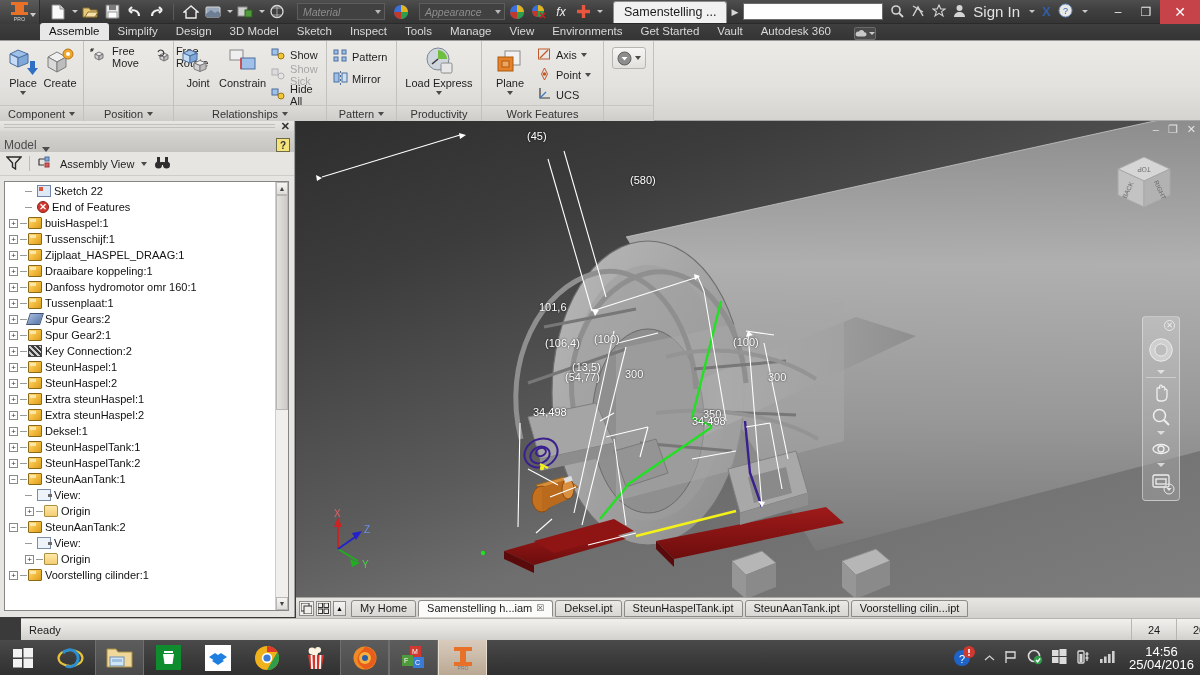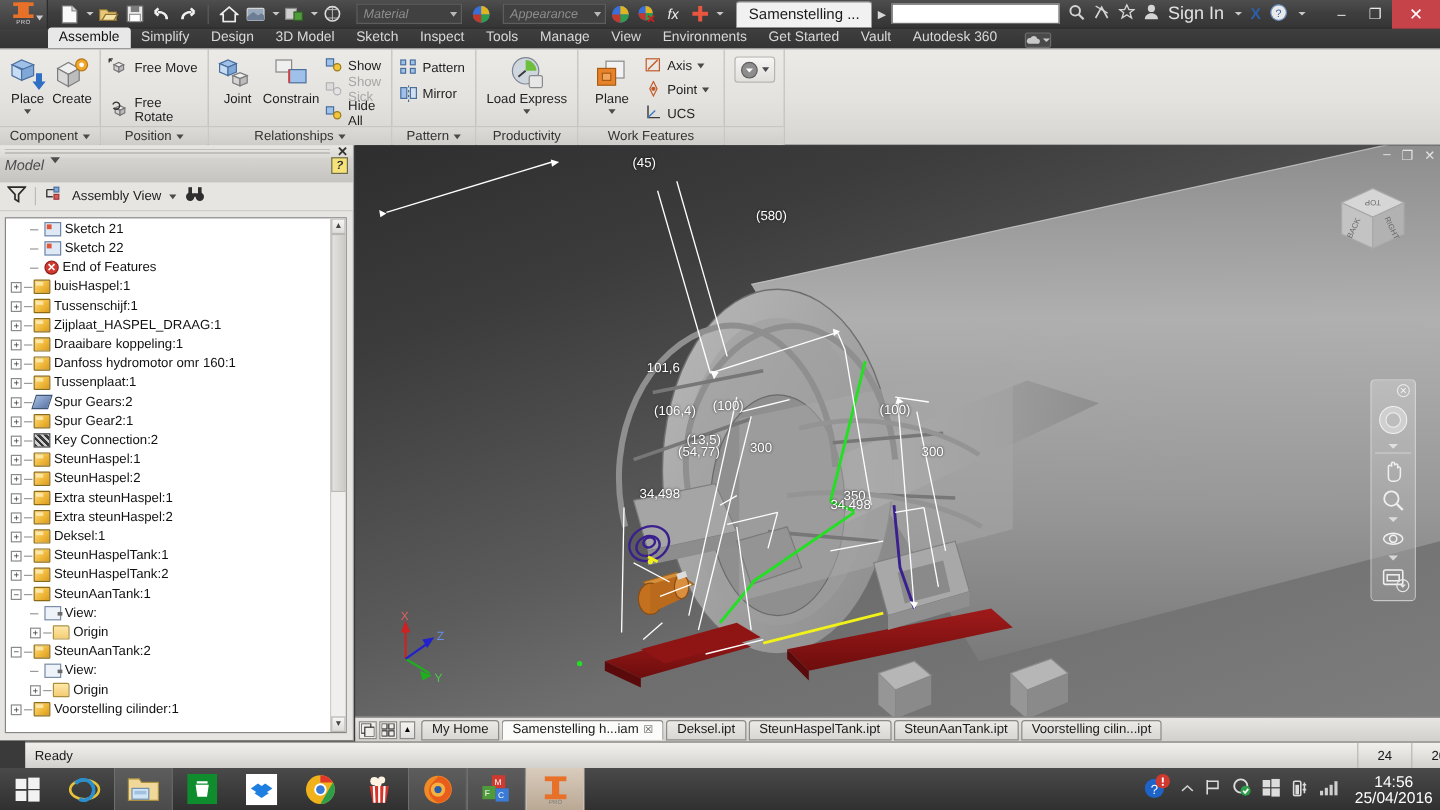--- a/index.html
+++ b/index.html
@@ -111,21 +111,21 @@
   .browser {
     position:absolute; left:0; top:121px; width:295px; height:496px;
     background:#e7e5e2; border-right:1px solid #9e9e9e;
   }
   .br-grip { height:10px; background:linear-gradient(to bottom,#e9e7e4,#dcdad7);
     position:relative; display:flex; align-items:center; padding:0 4px;}
   .br-grip .lines { flex:1; height:5px;
     background:repeating-linear-gradient(to bottom,#c2c0bd 0 1px,transparent 1px 3px);}
   .br-grip .x { font-size:11px; color:#333; margin-left:6px; font-weight:bold;}
   .br-head { height:21px; background:linear-gradient(to bottom,#d6d4d1,#c6c4c1);
-    display:flex; align-items:flex-start; padding:0 4px; position:relative;font-style:italic;}
+    display:flex; align-items:flex-end; padding:0 4px; position:relative;}
   .br-head .ttl { color:#4c4c4c; font-size:12px;}
   .br-head .hcaret { margin-left:5px; border-left:4px solid transparent;border-right:4px solid transparent;
     border-top:5px solid #4c4c4c;}
   .br-help { position:absolute; right:4px; width:14px;height:14px;background:#f5e27a;
     border:1px solid #6b6b4a; font-size:10px; display:flex;align-items:center;justify-content:center;
     font-weight:bold; color:#333;}
   .br-tools { height:24px; background:#e7e5e2; display:flex; align-items:center;
     padding:0 6px; gap:7px; border-bottom:1px solid #cfcdca;}
   .br-tools .sep { width:1px;height:15px;background:#bdbbb8;}
   .av-lbl { font-size:11px; color:#1d1d1d;}
@@ -448,21 +448,21 @@
           <span class="lbl">Create</span>
         </div>
       </div>
       <div class="rpanel-title">
         <span>Component</span>
         <span class="tcaret"></span>
       </div>
     </div>
 
     <div class="rpanel" style="width:90px">
-      <div class="rpanel-body" style="flex-direction:column; gap:15px; padding-top:6px">
+      <div class="rpanel-body" style="flex-direction:row; gap:15px; padding-top:6px">
         <div class="smallrow">
           <span>
             <svg width="18" height="16" viewBox="0 0 18 16">
                 <path d="M5 6l4-2 4 2-4 2z" fill="#eee" stroke="#777"></path>
                 <path d="M5 6v4l4 2V8z" fill="#d4d4d4" stroke="#777"></path>
                 <path d="M13 6v4l-4 2V8z" fill="#bbb" stroke="#777"></path>
                 <path d="M3 3l-2-2M1 1h3M1 1v3" stroke="#333" stroke-width="1.1"></path>
               </svg>
           </span>
           <span>Free Move</span>
@@ -693,27 +693,20 @@
             <circle cx="12.5" cy="9" r="3.5" fill="#2e2e2e"></circle>
             <rect x="3" y="1" width="3" height="6" fill="#2e2e2e"></rect>
             <rect x="11" y="1" width="3" height="6" fill="#2e2e2e"></rect>
             <rect x="7" y="6" width="3" height="3" fill="#2e2e2e"></rect>
           </svg>
       </span>
     </div>
 
     <div class="tree">
       <div class="tree-inner" id="tree-rows">
-          <div class="trow">
-            <span class="indent"></span>
-            <span class="dash"></span>
-            <span style="width: 4px; flex: 0 0 auto;"></span>
-            <span class="ico ico-sketch"></span>
-            <span>Sketch 21</span>
-          </div>
           <div class="trow">
             <span class="indent"></span>
             <span class="dash"></span>
             <span style="width: 4px; flex: 0 0 auto;"></span>
             <span class="ico ico-sketch"></span>
             <span>Sketch 22</span>
           </div>
           <div class="trow">
             <span class="indent"></span>
             <span class="dash"></span>

